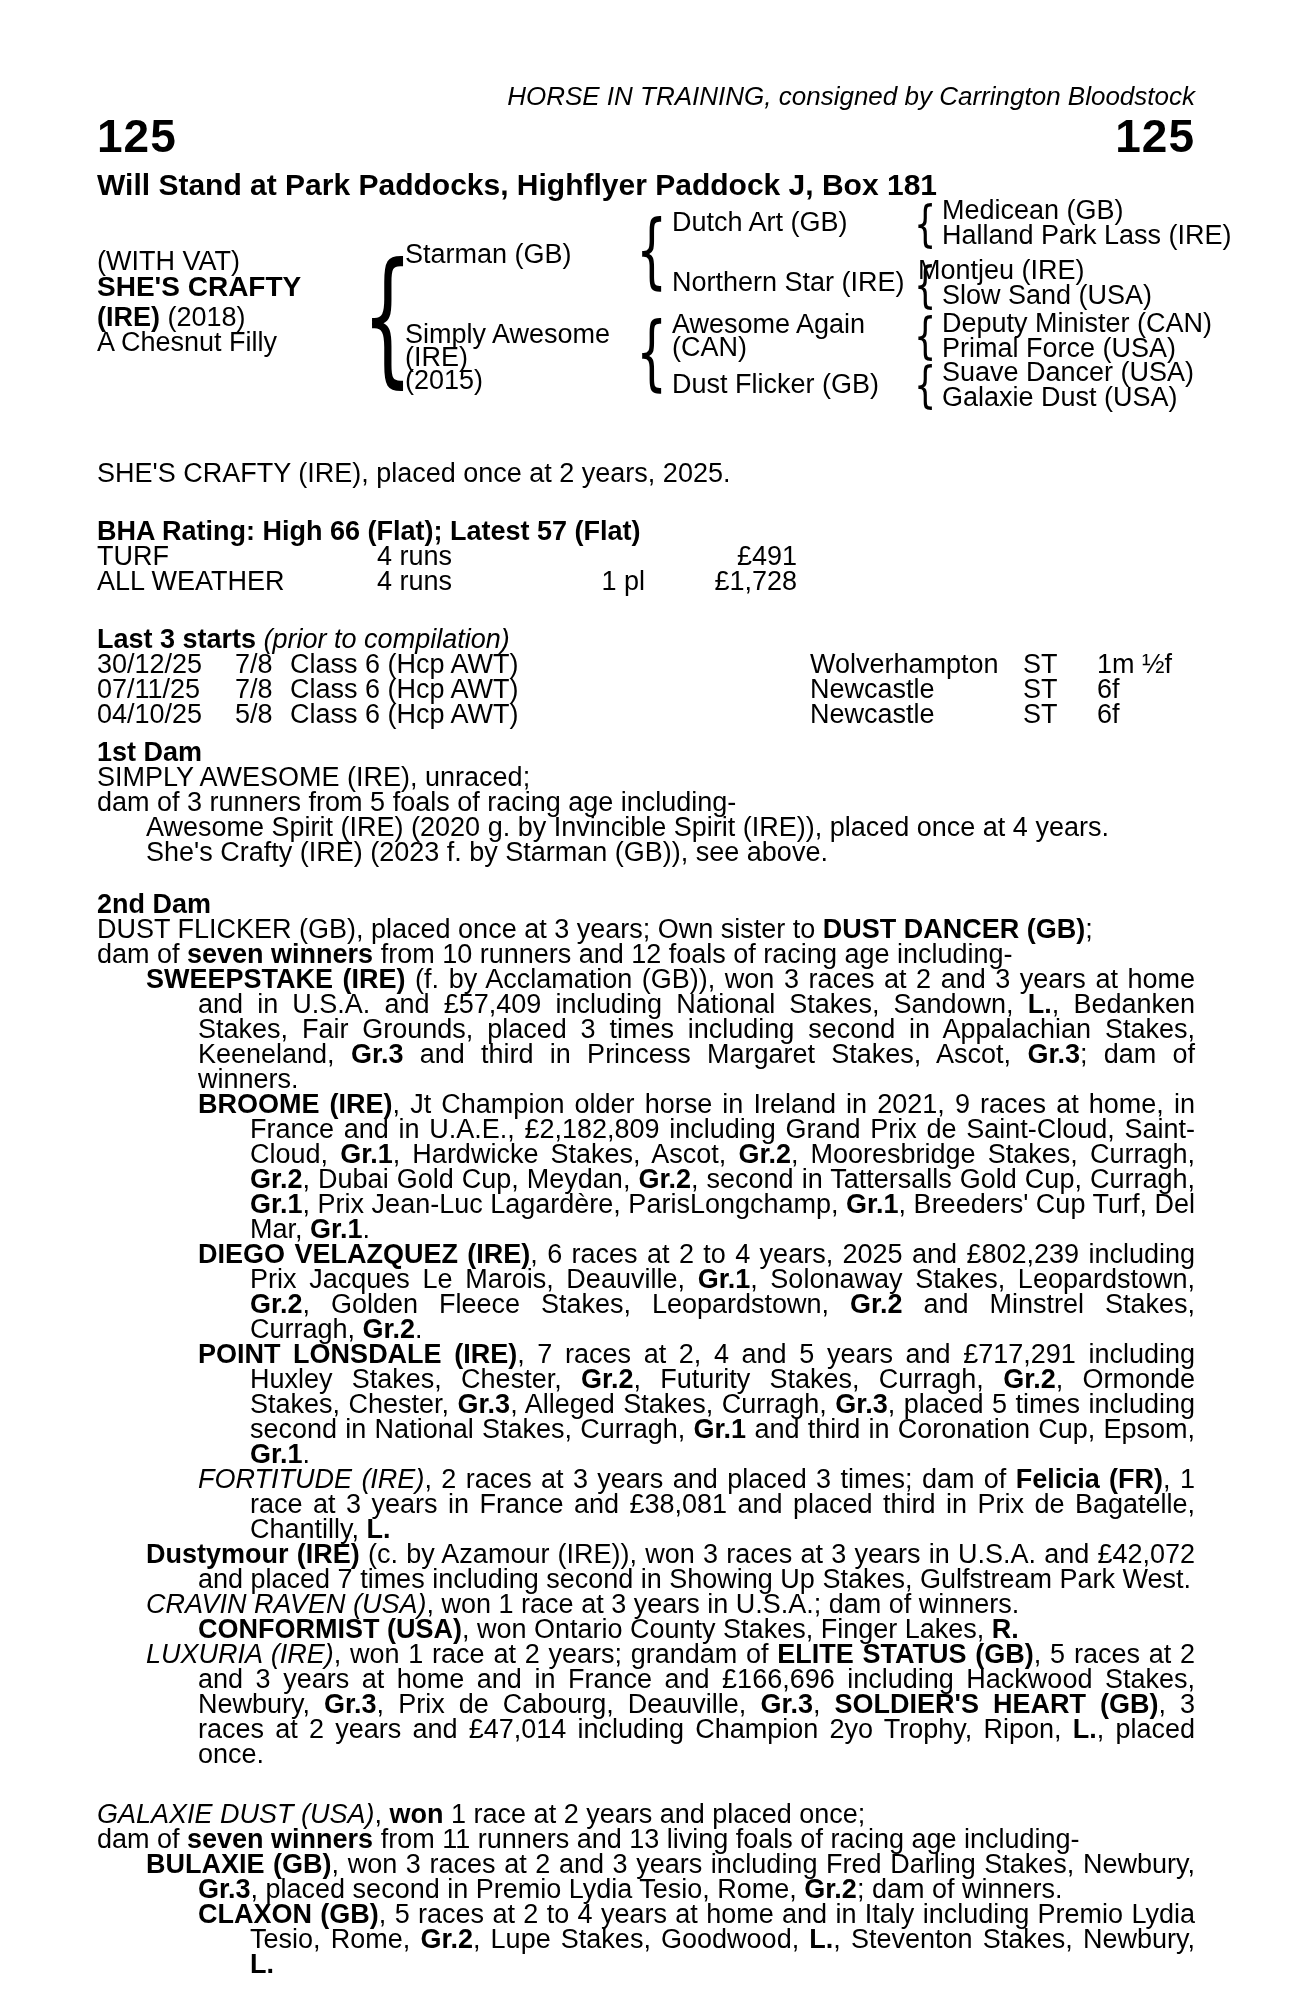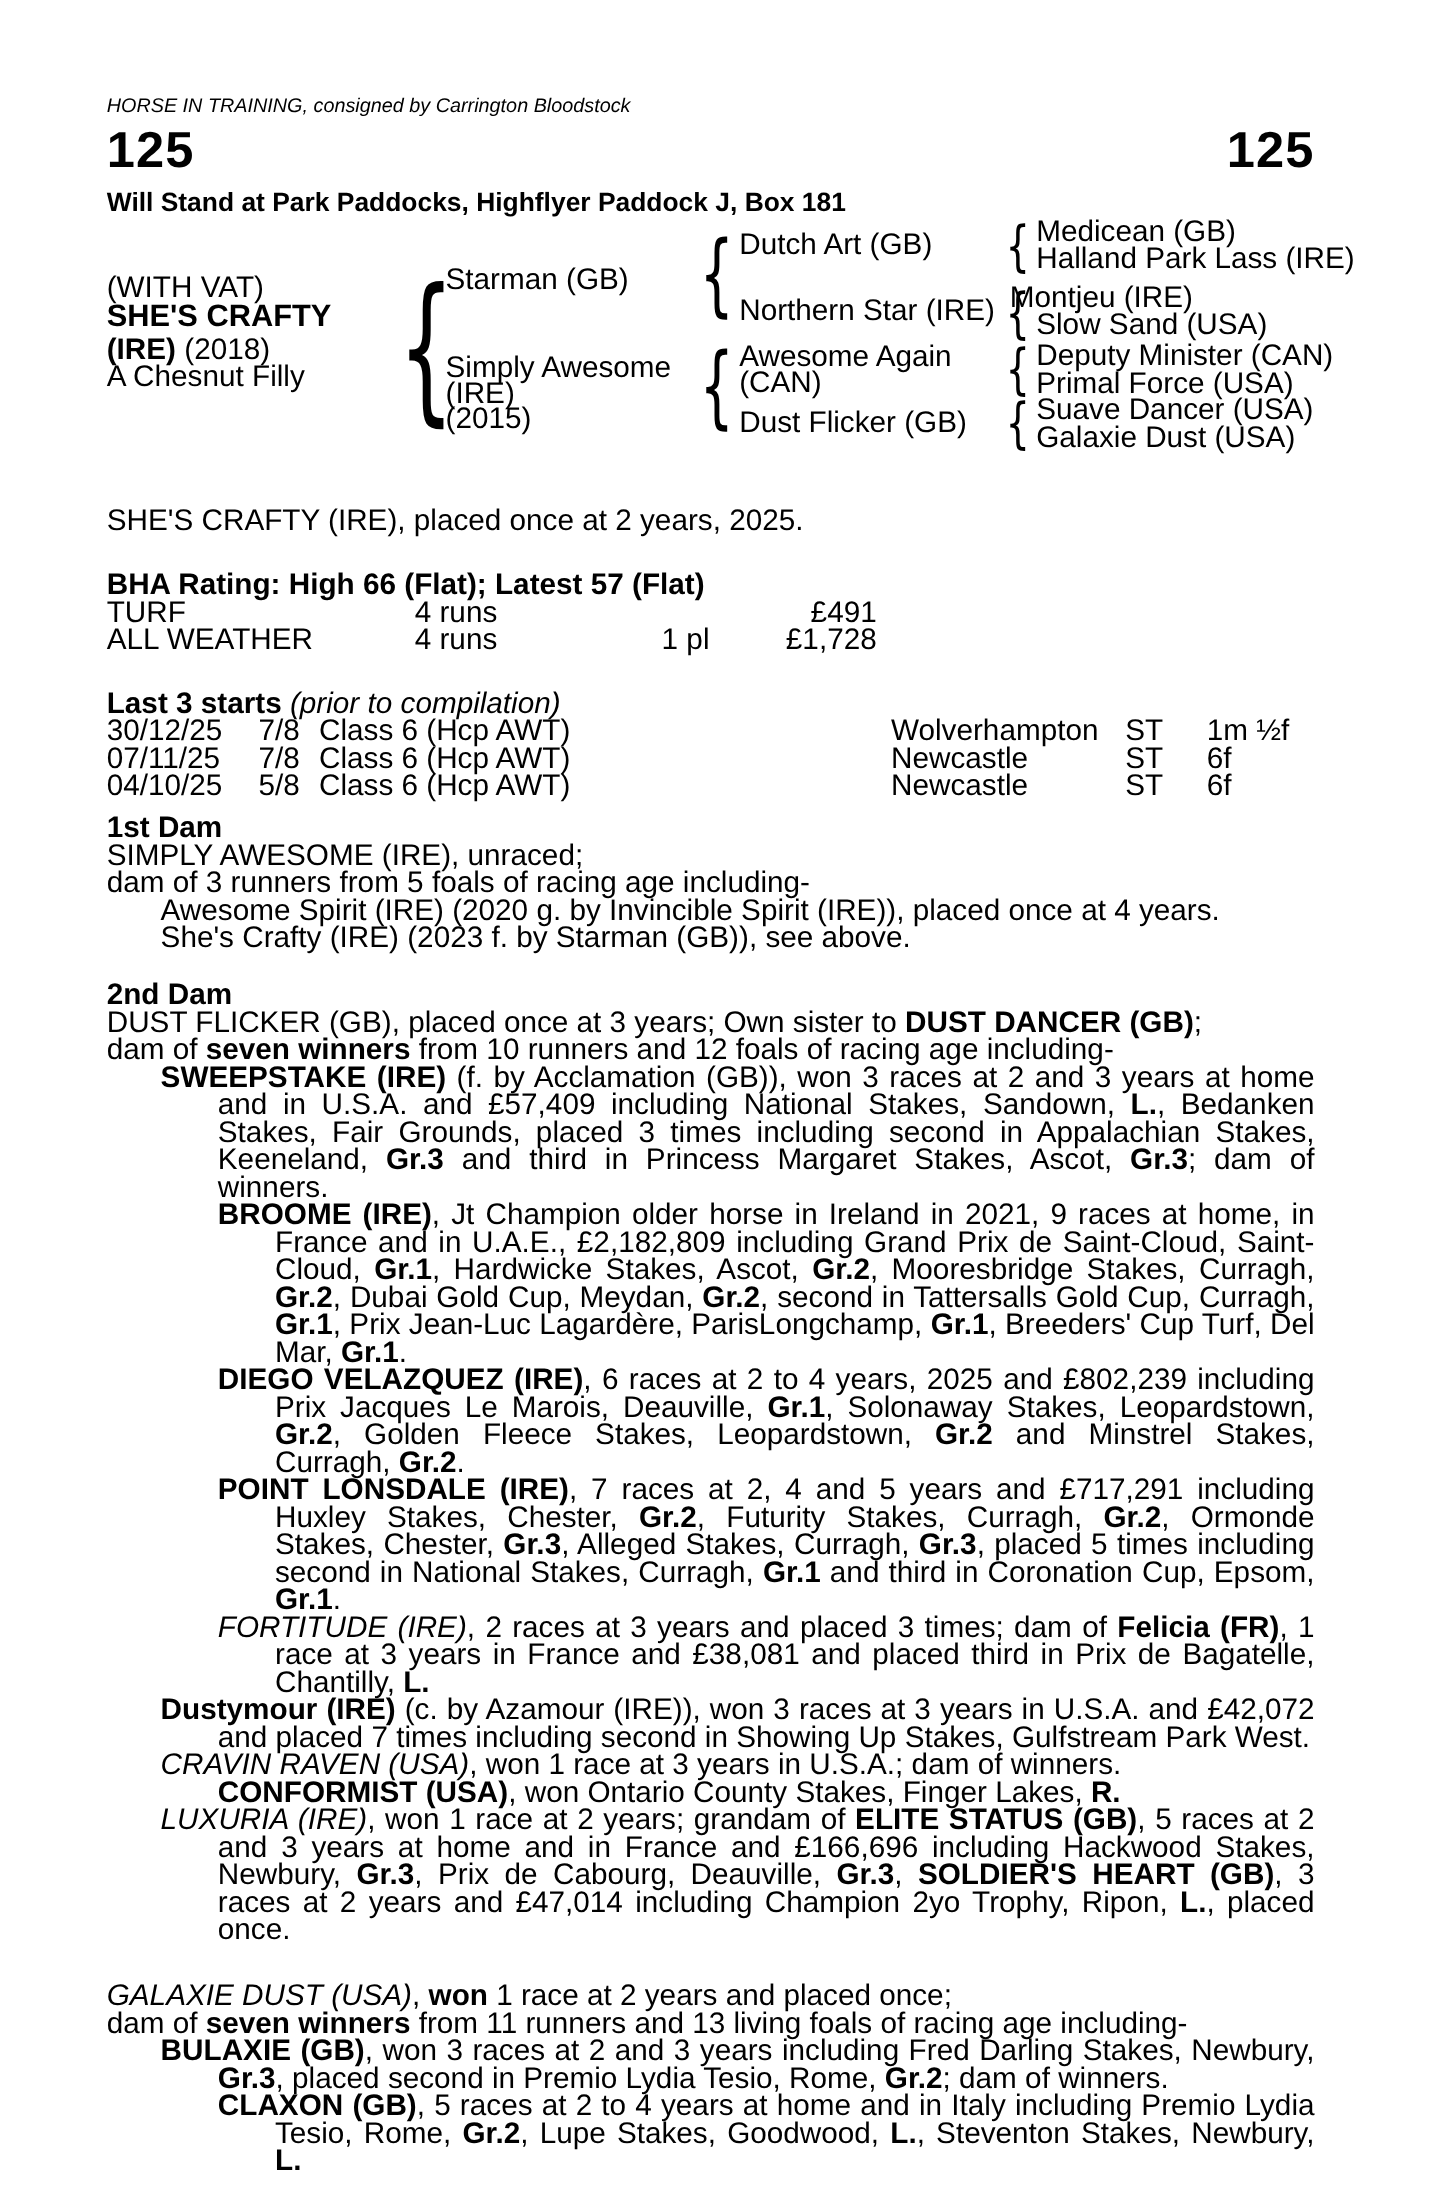--- a/index.html
+++ b/index.html
@@ -9,35 +9,35 @@
     width:1315px;height:2000px;
     background:#ffffff;color:#000000;
     font-family:"Liberation Sans",sans-serif;
     font-size:27px;line-height:25px;
     overflow:hidden;
   }
   
   .consignor{
     margin:0 120px 0 97px;
     padding-top:82px;
-    text-align:left;
+    text-align:right;
     font-style:italic;
-    font-size:18px;line-height:28px;
+    font-size:26px;line-height:28px;
   }
   .lot-row{position:relative;margin-top:8px;height:36px;padding-left:38px;}
   .lot{
     position:absolute;top:0;
     font-weight:bold;font-size:46px;line-height:36px;
     letter-spacing:1px;
   }
   .lot-left{left:97px;}
   .lot-right{right:120px;}
   .stand{
     margin:17px 120px 0 97px;
-    font-weight:bold;font-size:24px;line-height:27px;
+    font-weight:bold;font-size:30px;line-height:27px;
   }
   
   .pedigree{
     position:absolute;top:196px;left:0;
     width:1315px;height:225px;
     font-size:27px;line-height:24px;
   }
   .ped{position:absolute;white-space:nowrap;}
   .sub-vat{left:97px;top:53px;}
   .sub-name{left:97px;top:79px;font-weight:bold;font-size:28px;}

